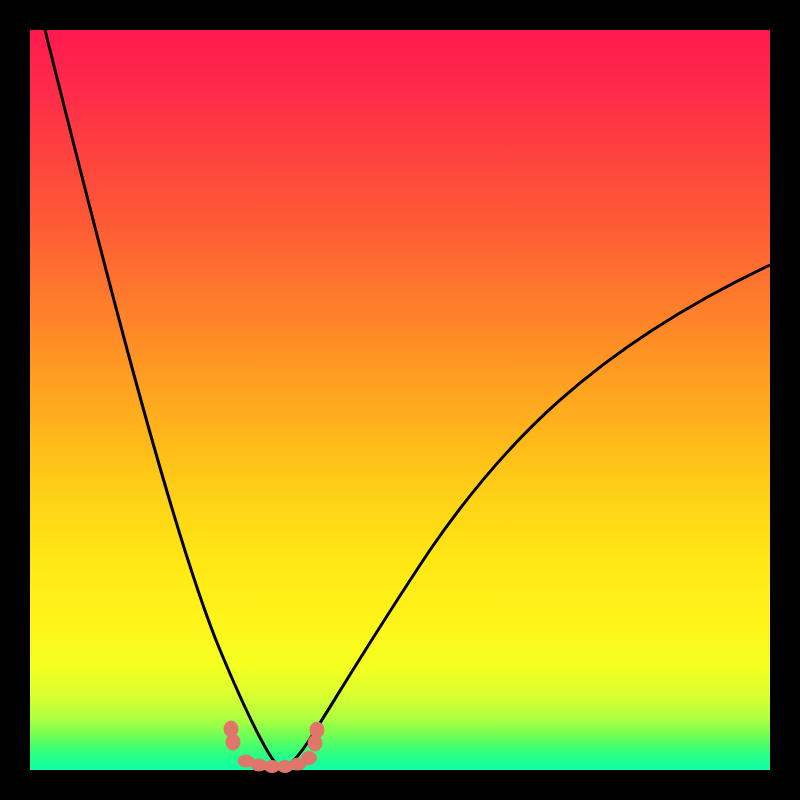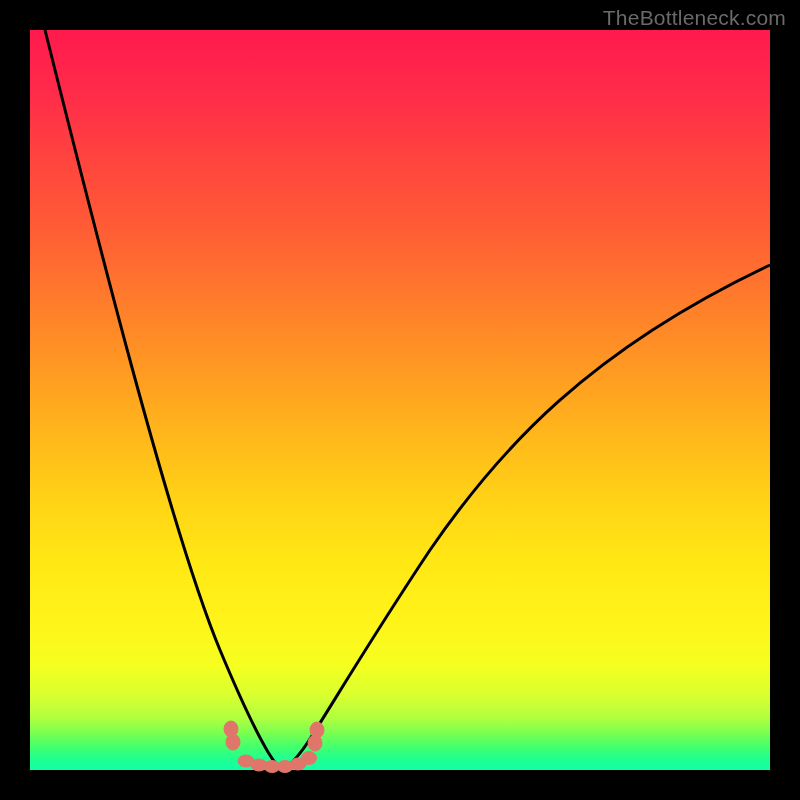--- a/index.html
+++ b/index.html
@@ -89,14 +89,13 @@
       <ellipse cx="242" cy="736.5" rx="8" ry="6"></ellipse>
       <ellipse cx="255" cy="736.5" rx="8" ry="6"></ellipse>
       <ellipse cx="268" cy="734" rx="8" ry="6"></ellipse>
       <ellipse cx="279" cy="728" rx="7.5" ry="6.5"></ellipse>
 
       <ellipse cx="285" cy="713" rx="7" ry="8"></ellipse>
       <ellipse cx="287" cy="700" rx="7" ry="8"></ellipse>
     </g>
   </svg>
 
-  <div class="watermark">TheBottleneck.com</div>
 </div>
 
 </body></html>

